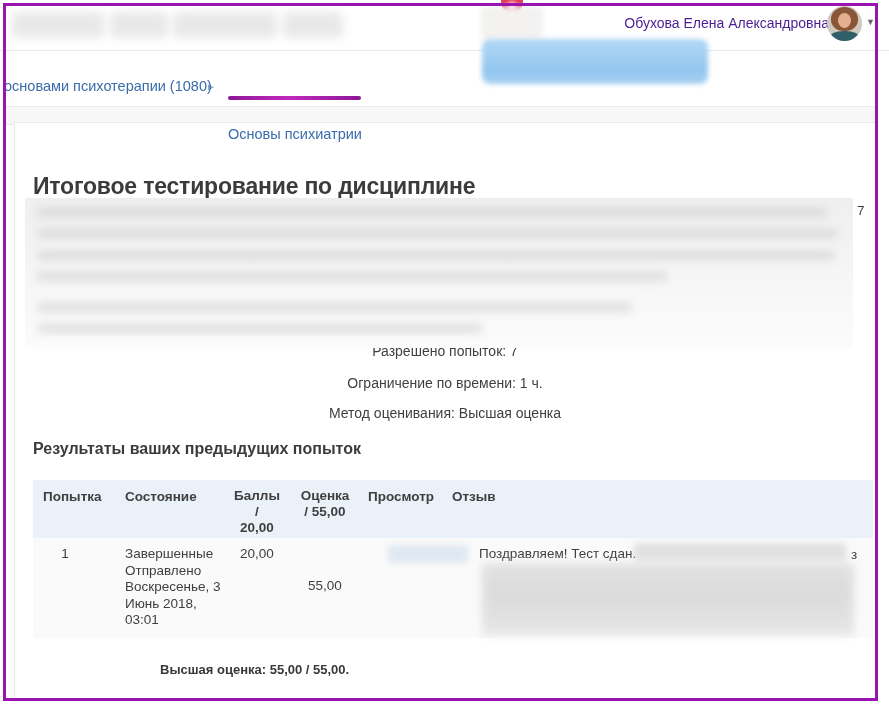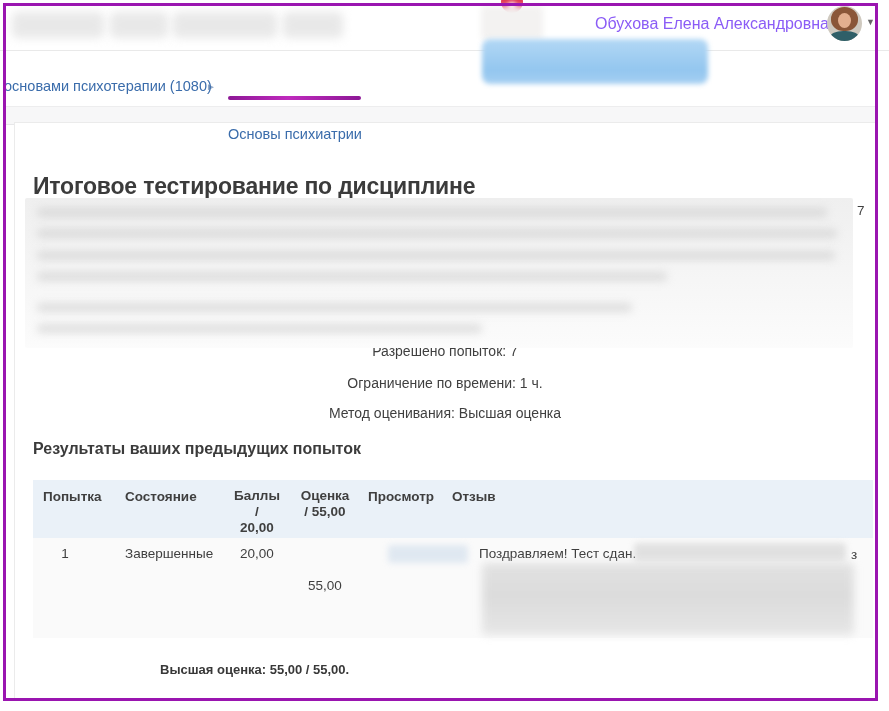--- a/index.html
+++ b/index.html
@@ -12,21 +12,21 @@
   .abs{position:absolute;}
 
   
   .topbar{left:0;top:0;width:889px;height:50px;background:#fff;border-bottom:1px solid #e9e9e9;}
   .nav-pill{top:12px;height:26px;background:#d2d2d2;opacity:.5;filter:blur(5px);border-radius:5px;}
   .badge{left:501px;top:-9px;width:22px;height:22px;border-radius:50%;background:#e2334d;z-index:2;}
   .badge-dot{left:7px;top:11px;width:8px;height:8px;border-radius:50%;background:#fff;filter:blur(2px);}
   .blurbox-white{left:481px;top:6px;width:62px;height:34px;background:#f3f2f1;filter:blur(3px);z-index:3;border-radius:4px;}
   .blurbox-blue{left:482px;top:39px;width:226px;height:45px;border-radius:8px;z-index:3;
     background:linear-gradient(180deg,#b3d8f5 0%,#93c6ef 70%,#a7d0f2 100%);filter:blur(2.5px);}
-  .username{top:15px;right:60px;font-size:16px;color:#8b5cf6;z-index:4;}
+  .username{top:15px;right:60px;font-size:14px;color:#4c1d95;z-index:4;}
   .avatar{left:827px;top:6px;width:35px;height:35px;border-radius:50%;overflow:hidden;background:#cfc9bf;z-index:4;}
   .avatar .hair{position:absolute;top:1px;left:4px;width:27px;height:24px;border-radius:50% 50% 46% 46%;background:#8a5638;}
   .avatar .face{position:absolute;top:7px;left:11px;width:13px;height:15px;border-radius:50%;background:#e3af8f;}
   .avatar .torso{position:absolute;bottom:-3px;left:3px;width:29px;height:13px;border-radius:45% 45% 0 0;background:#2f5f68;}
   .caret{left:866px;top:17px;font-size:9px;color:#666;z-index:4;}
 
   
   .crumb-link{top:78px;font-size:14.5px;color:#3a6cab;cursor:pointer;text-decoration:none;z-index:1;}
   .crumb-sep{left:206px;top:81px;font-size:10px;color:#93a9c6;}
   .crumb-underline{left:228px;top:96px;width:133px;height:4px;z-index:5;
@@ -133,20 +133,21 @@
 <div class="abs th center" style="left:290px;top:488px;width:70px;">
   <span>Оценка</span><br>
   <span>/ 55,00</span>
 </div>
 <div class="abs th" style="left:368px;top:489px;">Просмотр</div>
 <div class="abs th" style="left:452px;top:489px;">Отзыв</div>
 
 <div class="abs td center" style="left:33px;top:546px;width:64px;">1</div>
 <div class="abs td" style="left:125px;top:546px;width:106px;">
   <div>Завершенные</div>
+  <div>Отправлено Воскресенье, 3 Июнь 2018, 03:01</div>
 </div>
 <div class="abs td center" style="left:225px;top:546px;width:64px;">20,00</div>
 <div class="abs td center" style="left:290px;top:546px;width:70px;margin-top:32px;">55,00</div>
 <div class="abs review-blur"></div>
 <div class="abs td" style="left:479px;top:546px;">Поздравляем! Тест сдан.</div>
 <div class="abs fb-blur1"></div>
 <div class="abs td" style="left:851px;top:547px;">з</div>
 <div class="abs fb-blur2"></div>
 
 <div class="abs final-grade">Высшая оценка: 55,00 / 55,00.</div>

